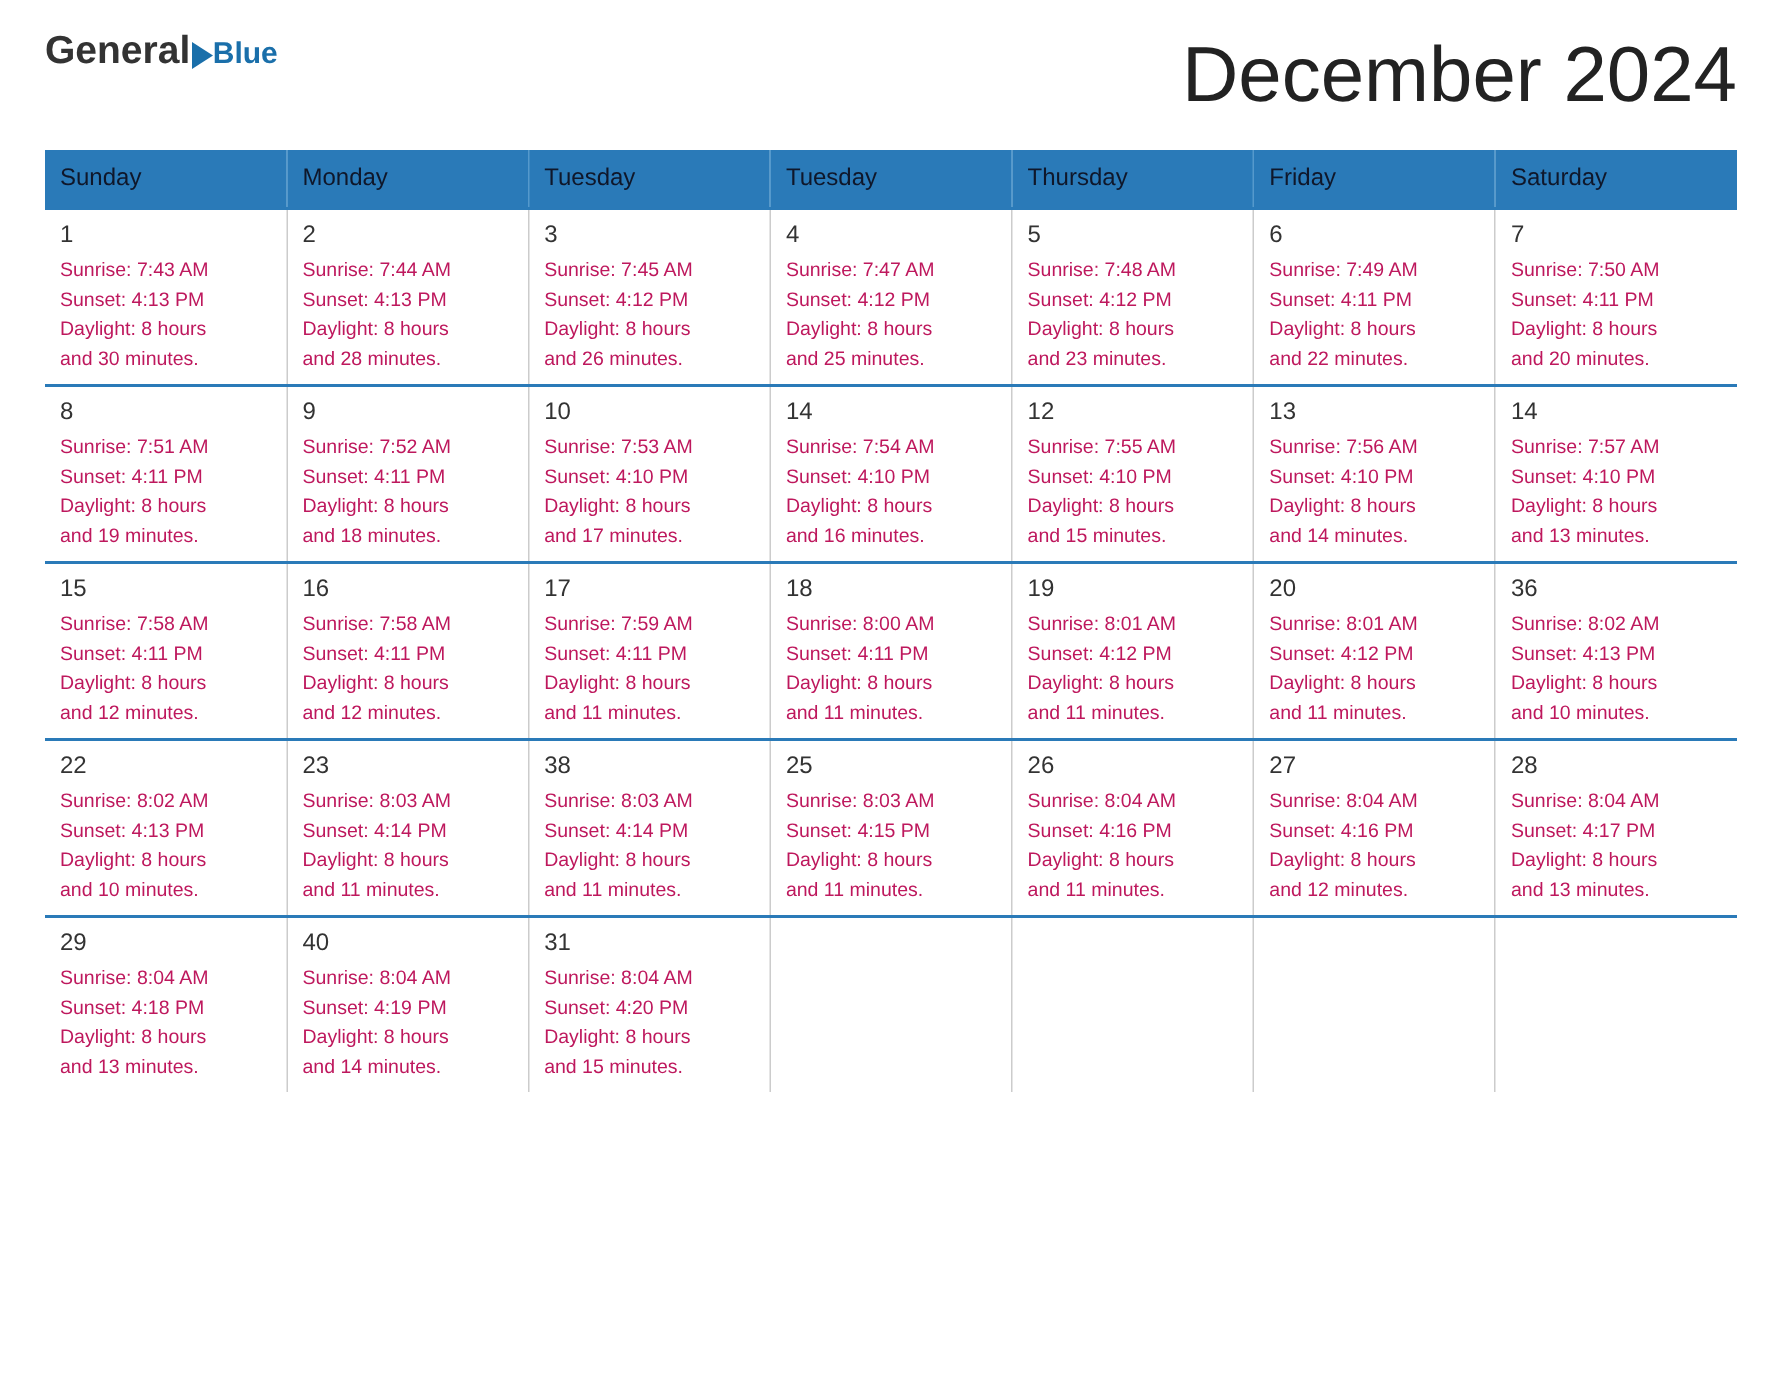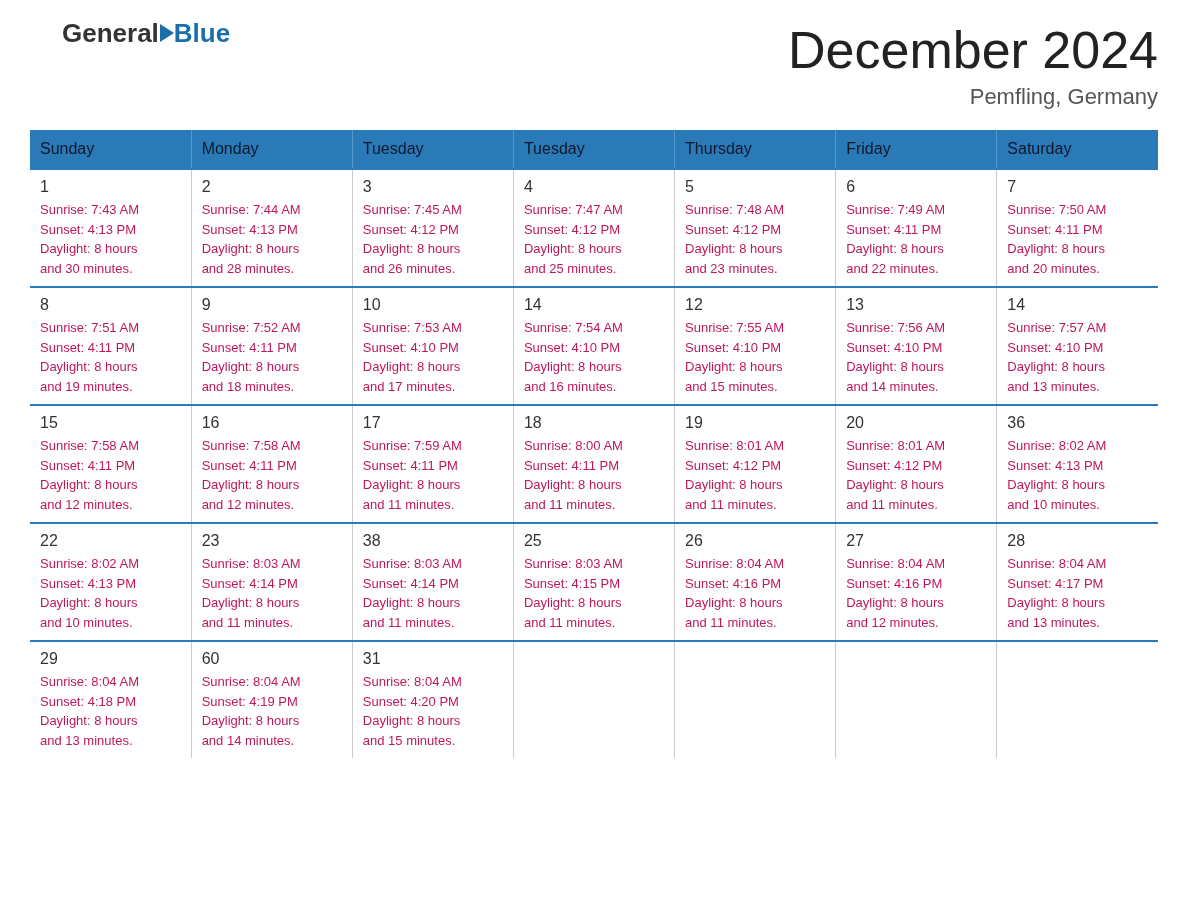--- a/index.html
+++ b/index.html
@@ -14,21 +14,21 @@
       display: flex;
       justify-content: space-between;
       align-items: flex-start;
       margin-bottom: 20px;
     }
     .logo {
       display: flex;
       flex-direction: column;
       align-items: flex-start;
     }
-    .title-area { text-align: right; }
+    .title-area { text-align: left; }
     .month-title { font-size: 52px; font-weight: normal; color: #222; }
     .location { font-size: 22px; color: #555; margin-top: 4px; }
     table {
       width: 100%;
       border-collapse: collapse;
     }
     thead tr {
       background-color: #2a7ab8;
     }
     thead th {
@@ -60,52 +60,50 @@
       display: block;
     }
     .day-info {
       font-size: 13px;
       line-height: 1.5;
       color: #be185d;
     }
     .empty-cell { background: #fff; }
     .logo-wrapper {
       display: flex;
-      align-items: center;
+      align-items: flex-end;
       font-size: 24px;
       font-weight: bold;
       color: #333;
       line-height: 1;
-      margin-left: 32px;
     }
     .arrow-right {
       display: inline-block;
       width: 0;
       height: 0;
       border-top: 9px solid transparent;
       border-bottom: 9px solid transparent;
       border-left: 14px solid #1a6faa;
       margin-left: 1px;
       vertical-align: middle;
     }
   </style>
 </head>
 <body>
 
 <div class="header">
   <div class="logo">
     <div class="logo-wrapper">
       <span style="color:#333; font-size:26px; font-weight:bold;">General</span>
         <span class="arrow-right"></span>
-        <span style="color:#1a6faa; font-size:26px; font-weight:bold;">Blue</span>
+        <span style="color:#1a6faa; font-size:20px; font-weight:bold;">Blue</span>
     </div>
   </div>
   <div class="title-area">
     <div class="month-title">December 2024</div>
-    <div class="location">Pemfling, Germany</div>
   </div>
 </div>
 
 <table>
   <thead>
     <tr>
       <th>Sunday</th>
       <th>Monday</th>
       <th>Tuesday</th>
       <th>Tuesday</th>
@@ -379,21 +377,21 @@
         <td>
         <span class="day-number">29</span>
         <div class="day-info">
           Sunrise: 8:04 AM<br>
           Sunset: 4:18 PM<br>
           Daylight: 8 hours<br>
           and 13 minutes.
         </div>
       </td>
         <td>
-        <span class="day-number">60</span>
+        <span class="day-number">40</span>
         <div class="day-info">
           Sunrise: 8:04 AM<br>
           Sunset: 4:19 PM<br>
           Daylight: 8 hours<br>
           and 14 minutes.
         </div>
       </td>
         <td>
         <span class="day-number">31</span>
         <div class="day-info">

